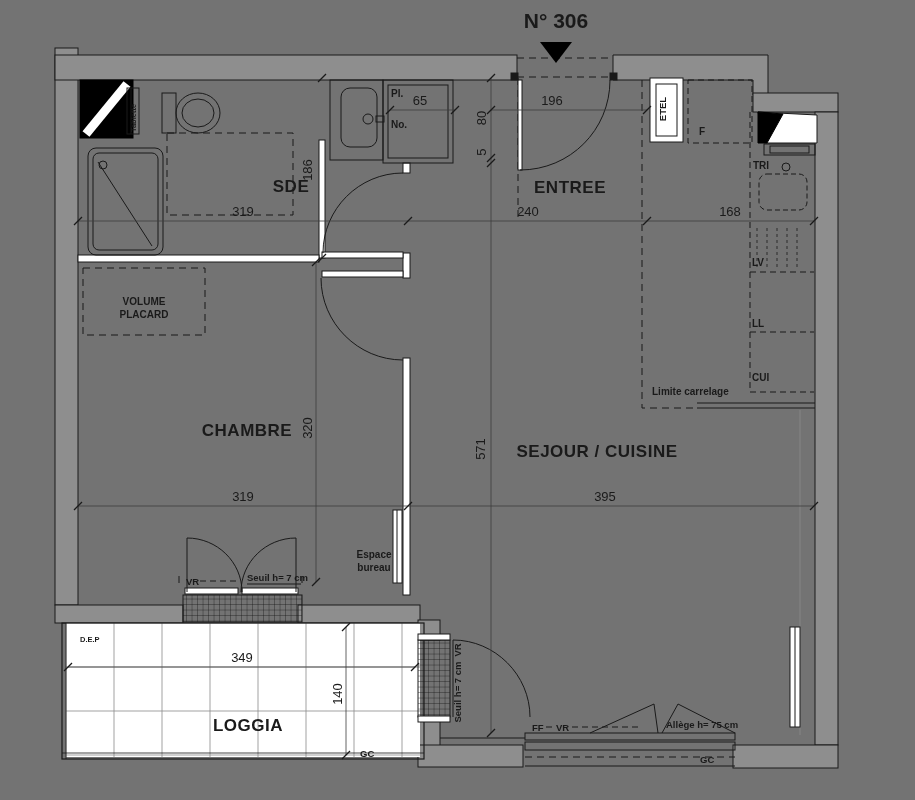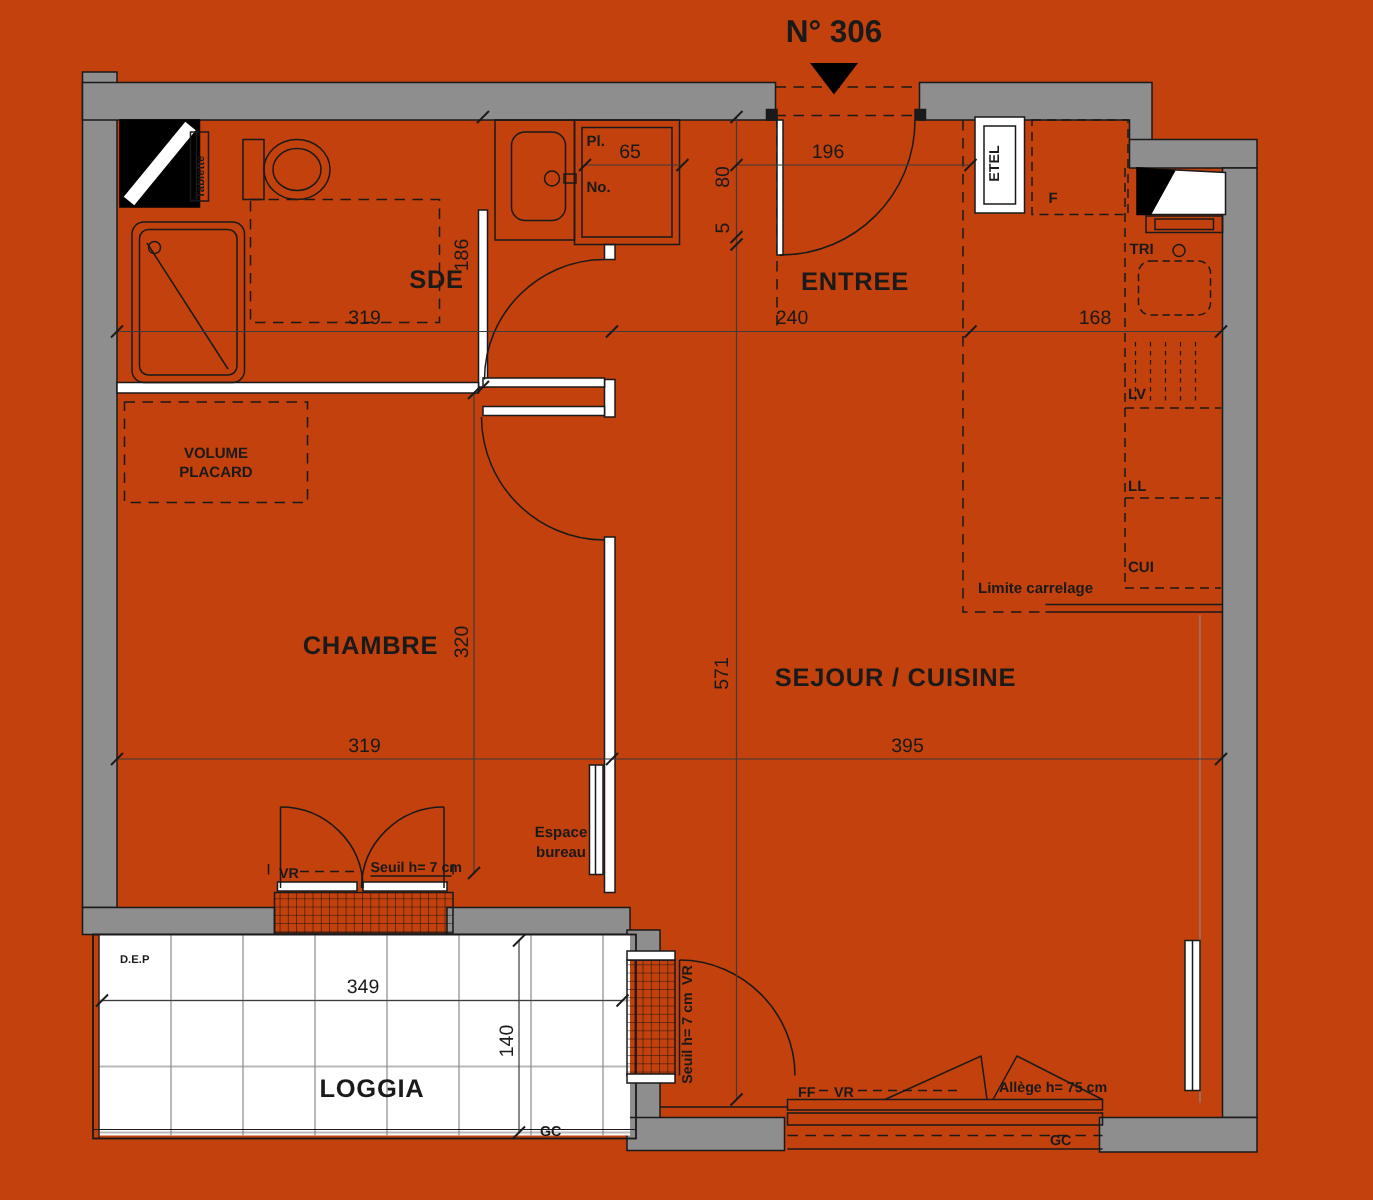--- a/index.html
+++ b/index.html
@@ -1,16 +1,16 @@
 <!DOCTYPE html>
 <html><head>
 <meta charset="utf-8">
 <style>
   html,body{margin:0;padding:0;background:#ffffff;}
-  .stage{position:relative;width:915px;height:800px;background:#c2410c;overflow:hidden;
+  .stage{position:relative;width:915px;height:800px;background:#737373;overflow:hidden;
          font-family:"Liberation Sans", sans-serif;}
   svg text{font-family:"Liberation Sans", sans-serif;fill:#1a1a1a;}
   .room-label{font-size:17px;font-weight:bold;letter-spacing:.5px;}
   .unit-label{font-size:21px;font-weight:bold;}
   .dim{font-size:13px;}
   .small-b{font-size:10px;font-weight:bold;}
   .tiny-b{font-size:7.5px;font-weight:bold;}
   .mini-b{font-size:9.5px;font-weight:bold;}
 </style>
 </head>

